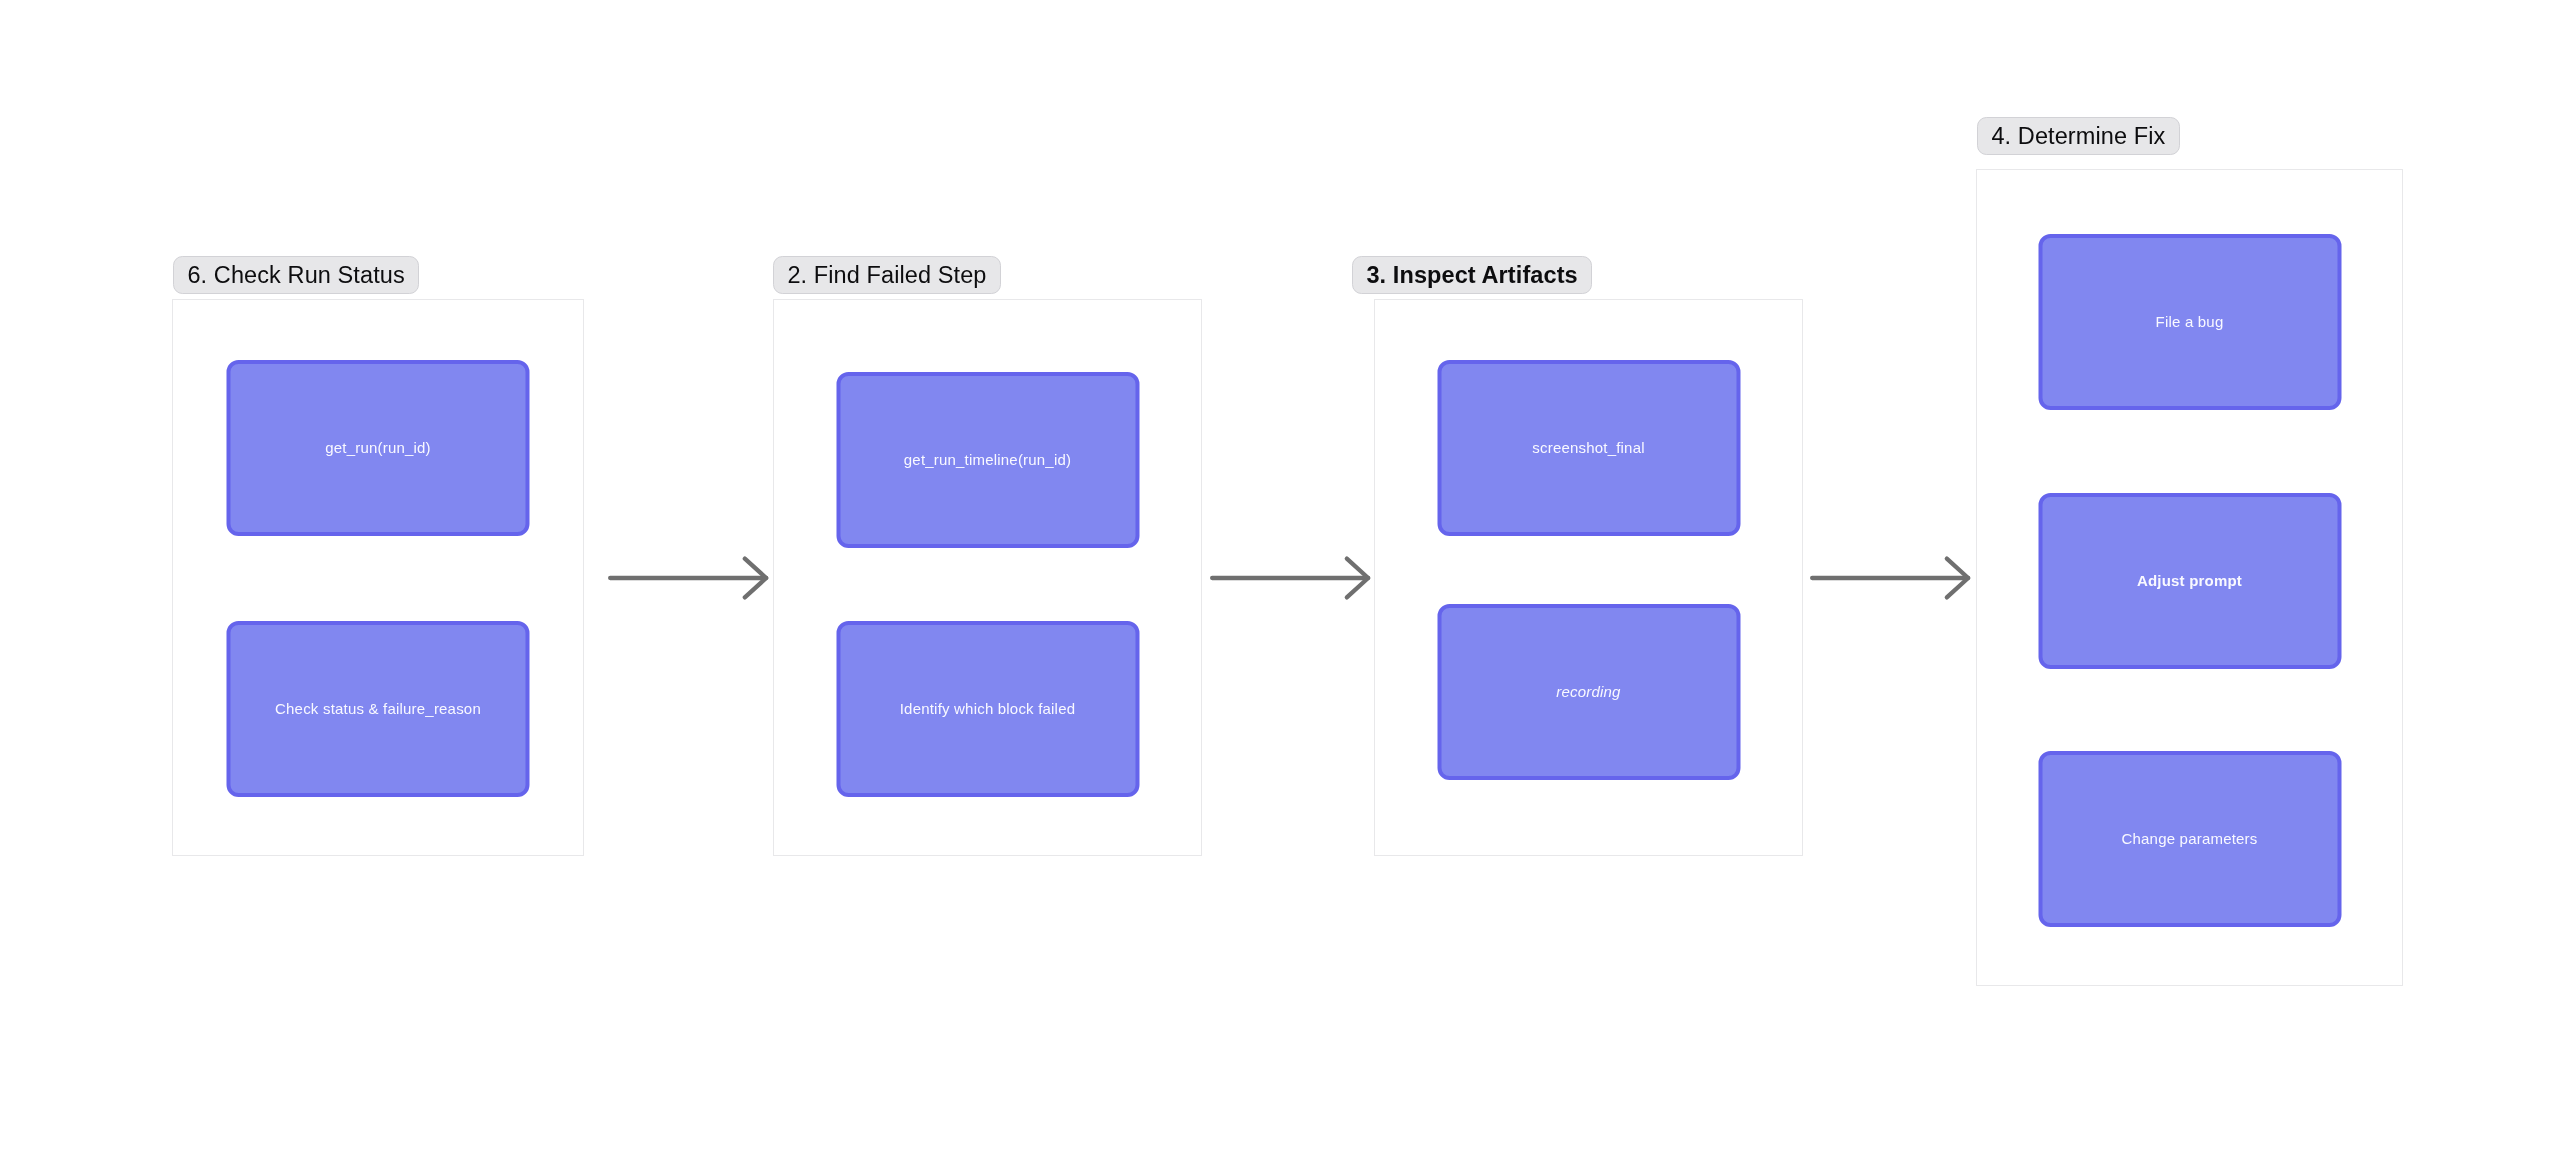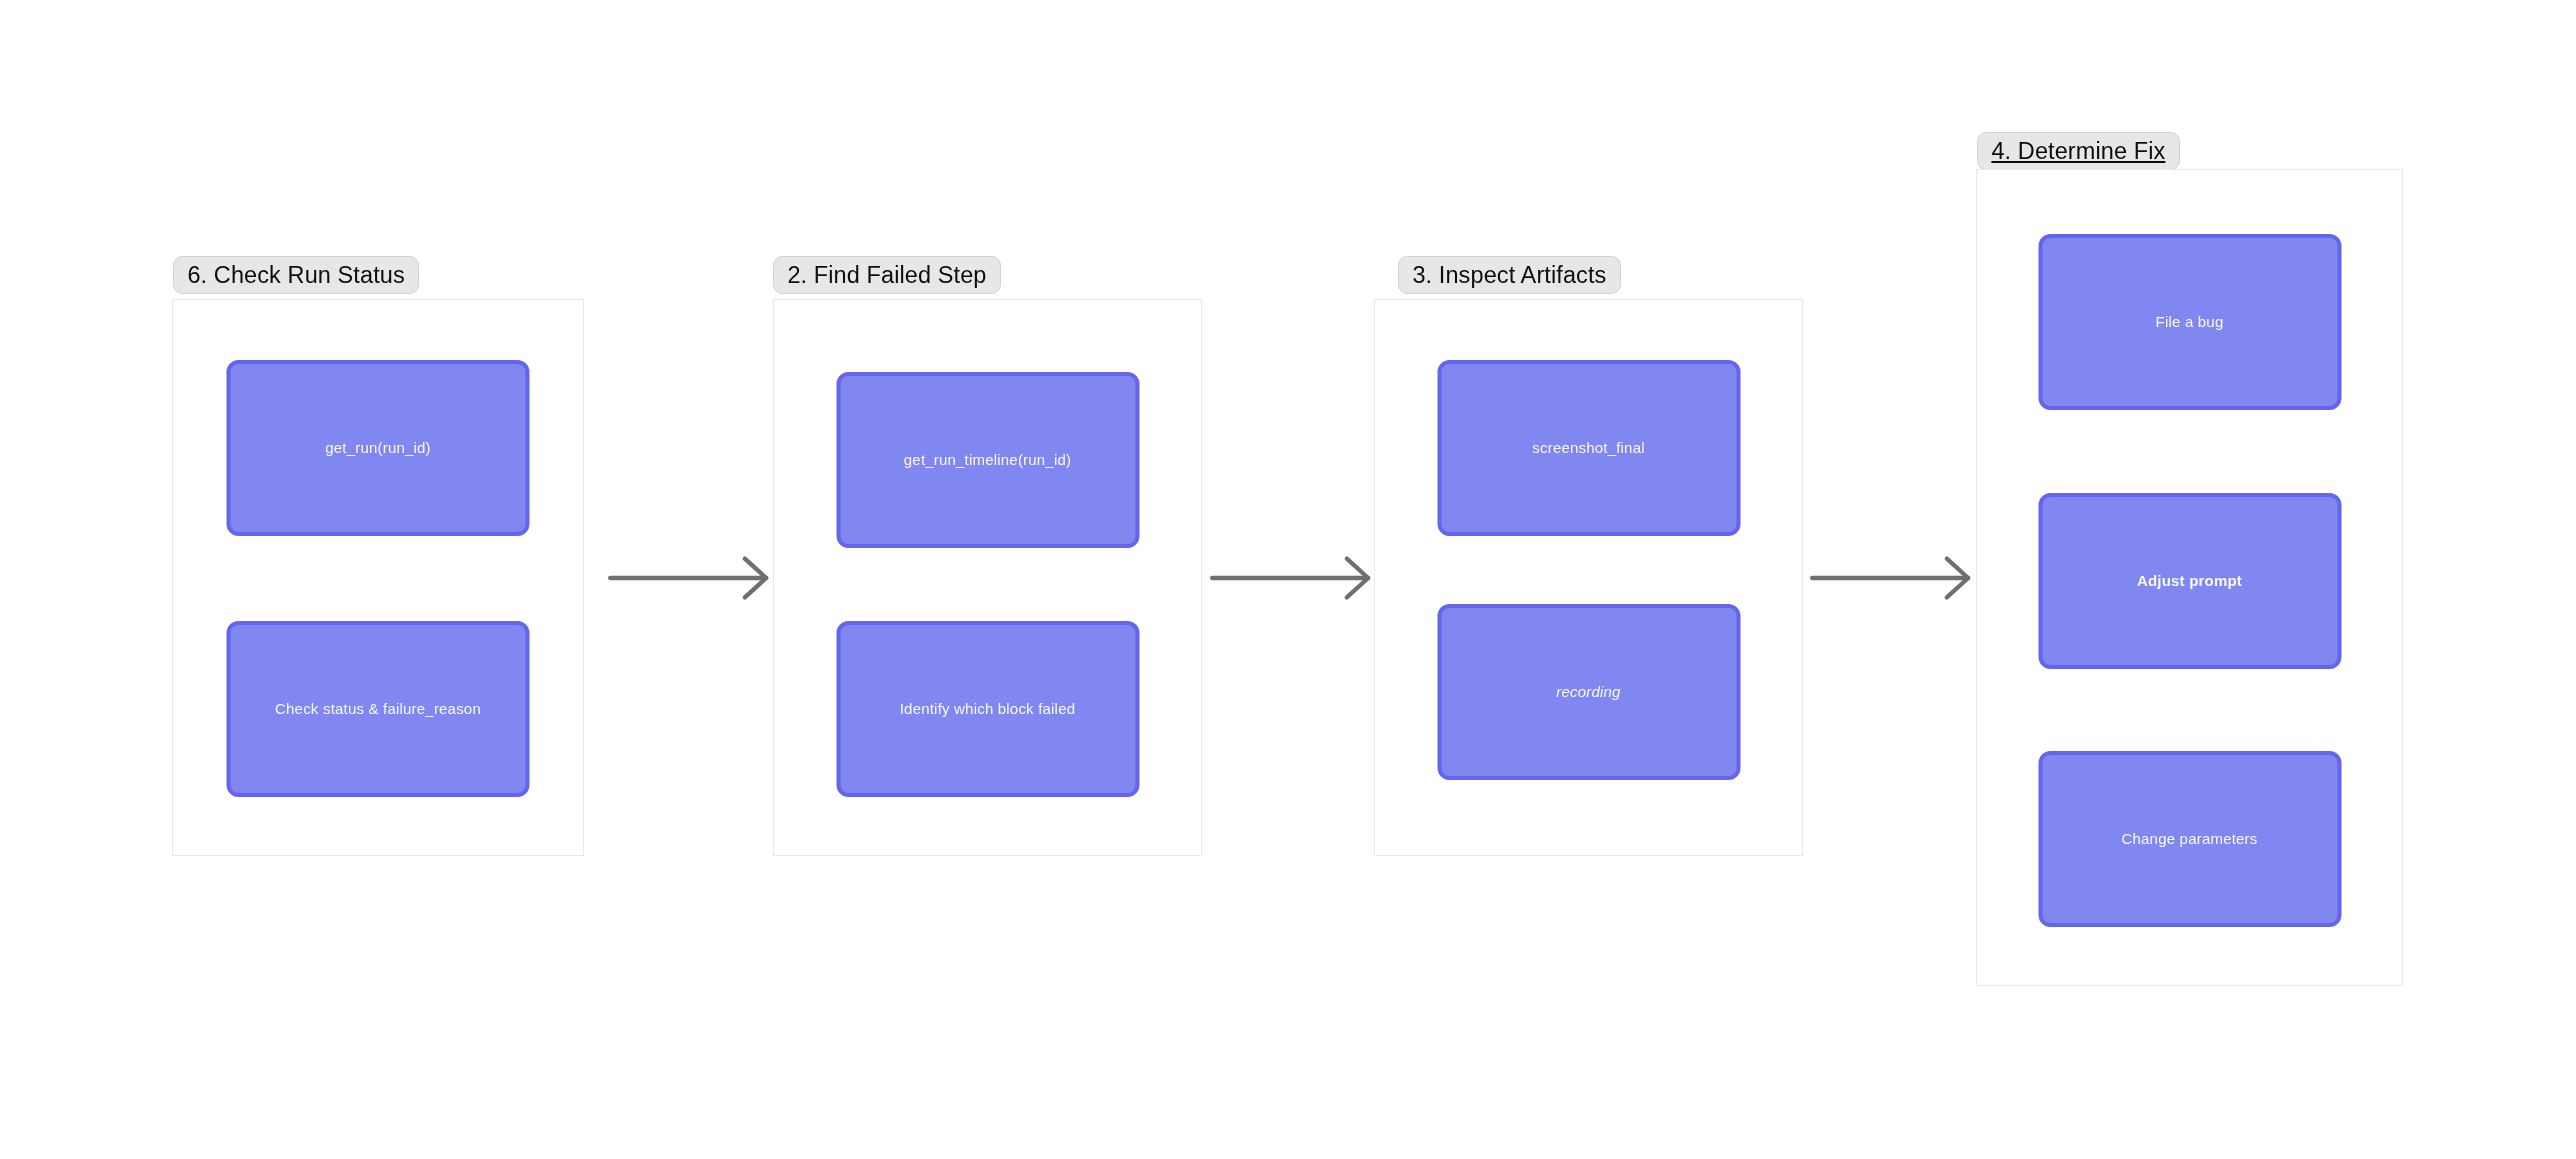--- a/index.html
+++ b/index.html
@@ -103,40 +103,40 @@
     </div>
   </div>
 
   <div class="arrow" style="left:1209px; top:548px;">
     <svg viewBox="0 0 246 90">
       <line x1="4" y1="45" x2="238" y2="45"></line>
       <polyline points="206,16 238,45 206,74"></polyline>
     </svg>
   </div>
 
-  <div class="pill" style="left:1398px; top:256px;">
+  <div class="pill" style="left:1352px; top:256px;font-weight:bold;">
     <span>3. Inspect Artifacts</span>
   </div>
   <div class="frame" style="left:1374px; top:299px; width:429px; height:557px;">
     <div class="node" style="top:60px;">
       <span>screenshot_final</span>
     </div>
     <div class="node" style="top:304px;font-style:italic;">
       <span>recording</span>
     </div>
   </div>
 
   <div class="arrow" style="left:1809px; top:548px;">
     <svg viewBox="0 0 246 90">
       <line x1="4" y1="45" x2="238" y2="45"></line>
       <polyline points="206,16 238,45 206,74"></polyline>
     </svg>
   </div>
 
-  <div class="pill" style="left:1977px; top:132px;text-decoration:underline;">
+  <div class="pill" style="left:1977px; top:117px;">
     <span>4. Determine Fix</span>
   </div>
   <div class="frame" style="left:1976px; top:169px; width:427px; height:817px;">
     <div class="node" style="top:64px;">
       <span>File a bug</span>
     </div>
     <div class="node" style="top:323px;font-weight:bold;">
       <span>Adjust prompt</span>
     </div>
     <div class="node" style="top:581px;">

